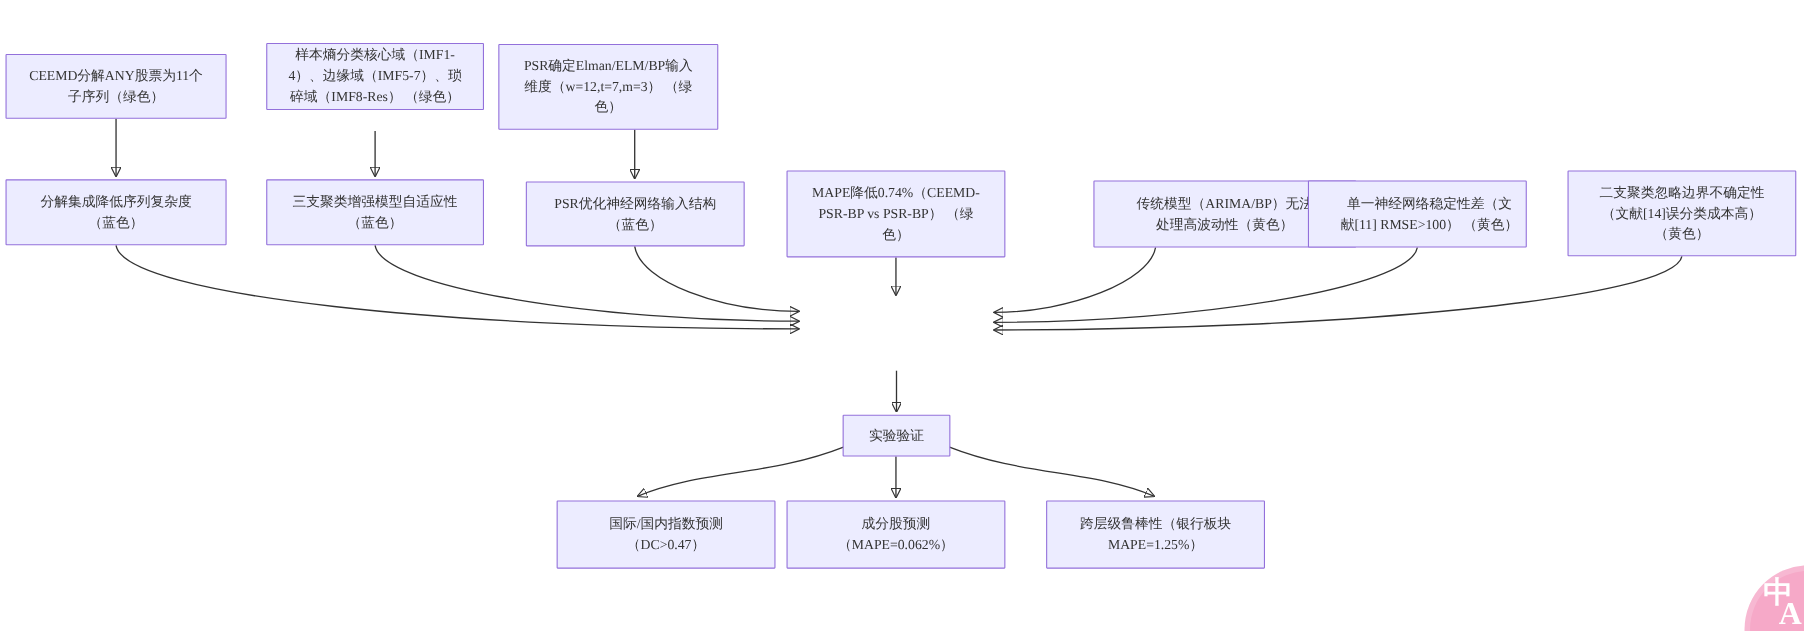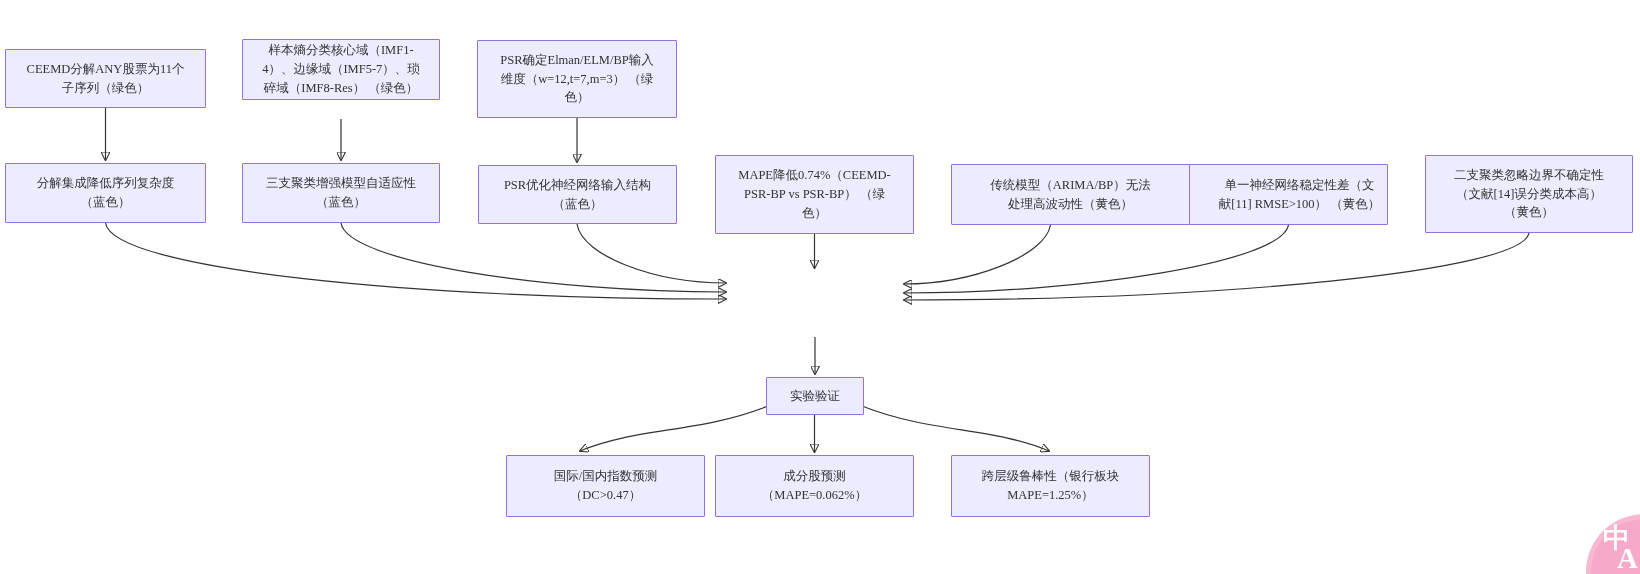--- a/index.html
+++ b/index.html
@@ -81,21 +81,21 @@
     <span class="lbl">CEEMD分解ANY股票为11个
 子序列（绿色）</span>
   </div>
 
   <div class="node" style="left:242px;top:39px;width:198px;height:61px;">
     <span class="lbl">样本熵分类核心域（IMF1-
 4）、边缘域（IMF5-7）、琐
 碎域（IMF8-Res） （绿色）</span>
   </div>
 
-  <div class="node" style="left:477px;top:40px;width:200px;height:78px;">
+  <div class="node" style="left:453px;top:40px;width:200px;height:78px;">
     <span class="lbl">PSR确定Elman/ELM/BP输入
 维度（w=12,t=7,m=3） （绿
 色）</span>
   </div>
 
   <div class="node" style="left:5px;top:163px;width:201px;height:60px;">
     <span class="lbl">分解集成降低序列复杂度
 （蓝色）</span>
   </div>
 
@@ -108,21 +108,21 @@
     <span class="lbl">PSR优化神经网络输入结构
 （蓝色）</span>
   </div>
 
   <div class="node" style="left:715px;top:155px;width:199px;height:79px;justify-content:center;">
     <span class="lbl">MAPE降低0.74%（CEEMD-
 PSR-BP vs PSR-BP） （绿
 色）</span>
   </div>
 
-  <div class="node" style="left:951px;top:164px;width:239px;height:61px;">
+  <div class="node" style="left:994px;top:164px;width:239px;height:61px;">
     <span class="lbl">传统模型（ARIMA/BP）无法
 处理高波动性（黄色）</span>
   </div>
 
   <div class="node" style="left:1189px;top:164px;width:199px;height:61px;padding-left:22px;">
     <span class="lbl">单一神经网络稳定性差（文
 献[11] RMSE&gt;100） （黄色）</span>
   </div>
 
   <div class="node" style="left:1425px;top:155px;width:208px;height:78px;">

